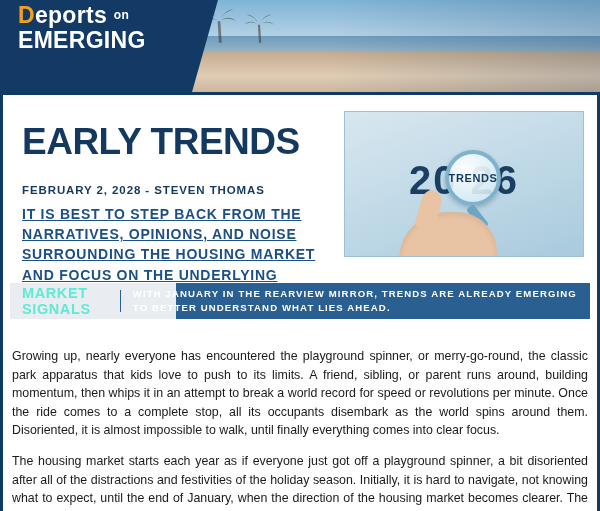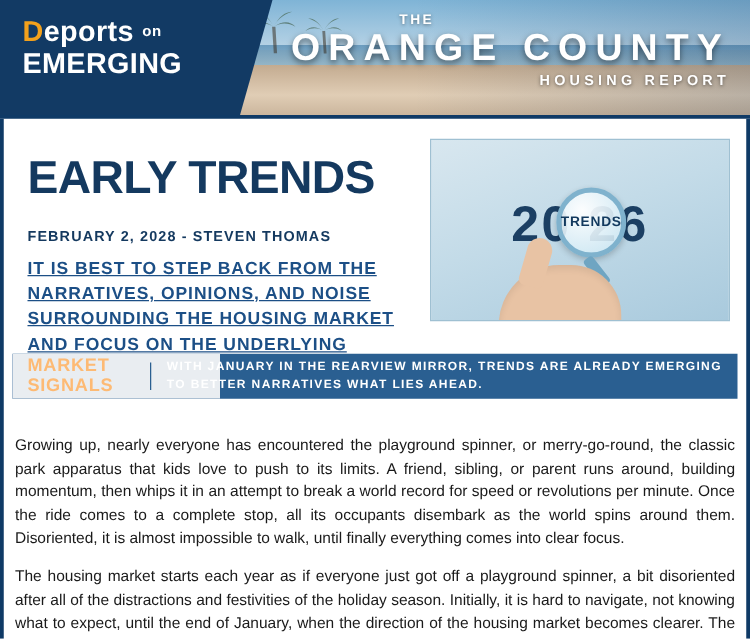--- a/index.html
+++ b/index.html
@@ -65,21 +65,21 @@
   .logo-block::after {
     content: "";
     position: absolute;
     right: -26px; top: 0;
     width: 0; height: 0;
     border-top: 92px solid #123a64;
     border-right: 26px solid transparent;
   }
   .logo-inner {
     position: relative;
-    padding: 14px 0 0 18px;
+    padding: 4px 0 0 18px;
     z-index: 3;
   }
   .logo-line1 {
     color: #ffffff;
     font-size: 23px;
     font-weight: bold;
     letter-spacing: .3px;
     line-height: 1;
     white-space: nowrap;
   }
@@ -263,21 +263,21 @@
     position: absolute;
     left: 0; top: 0; bottom: 0;
     width: 166px;
     background: #e9edf1;
   }
   .signals-label {
     position: relative;
     z-index: 2;
     width: 166px;
     padding-left: 12px;
-    color: #fdba74;
+    color: #5eead4;
     font-size: 14.5px;
     font-weight: bold;
     letter-spacing: .6px;
   }
   .signals-divider {
     position: relative;
     z-index: 2;
     width: 2px;
     height: 22px;
     background: #2a5f91;
@@ -346,25 +346,20 @@
     <div class="logo-block">
       <div class="logo-inner">
         <div class="logo-line1">
           <span class="drop">D</span><span>eports</span>
           <span class="on">on</span>
         </div>
         <div class="logo-line2">EMERGING</div>
       </div>
     </div>
 
-    <div class="header-titles">
-      <div class="the-word">THE</div>
-      <div class="oc-title">ORANGE COUNTY</div>
-      <div class="hr-sub">HOUSING REPORT</div>
-    </div>
   </div>
   <div class="header-rule"></div>
 
   <div class="edge edge-left"></div>
   <div class="edge edge-right"></div>
 
   <div class="hero">
     <div class="hero-left">
       <div class="hero-title">EARLY TRENDS</div>
       <div class="hero-byline">FEBRUARY 2, 2028 - STEVEN THOMAS</div>
@@ -378,21 +373,21 @@
       </div>
       <div class="magnifier-handle"></div>
       <div class="hand"></div>
       <div class="finger"></div>
     </div>
   </div>
 
   <div class="signals">
     <div class="signals-label">MARKET SIGNALS</div>
     <div class="signals-divider"></div>
-    <div class="signals-text">WITH JANUARY IN THE REARVIEW MIRROR, TRENDS ARE ALREADY EMERGING TO BETTER NARRATIVES WHAT LIES AHEAD.</div>
+    <div class="signals-text">WITH JANUARY IN THE REARVIEW MIRROR, TRENDS ARE ALREADY EMERGING TO BETTER UNDERSTAND WHAT LIES AHEAD.</div>
   </div>
 
   <div class="body-copy">
     <p>Growing up, nearly everyone has encountered the playground spinner, or merry-go-round, the classic park apparatus that kids love to push to its limits. A friend, sibling, or parent runs around, building momentum, then whips it in an attempt to break a world record for speed or revolutions per minute. Once the ride comes to a complete stop, all its occupants disembark as the world spins around them. Disoriented, it is almost impossible to walk, until finally everything comes into clear focus.</p>
     <p>The housing market starts each year as if everyone just got off a playground spinner, a bit disoriented after all of the distractions and festivities of the holiday season. Initially, it is hard to navigate, not knowing what to expect, until the end of January, when the direction of the housing market becomes clearer. The 2026 trends are already emerging, shedding light on future supply, demand, and market speed.</p>
   </div>
 
 </div>
 
 </body></html>

